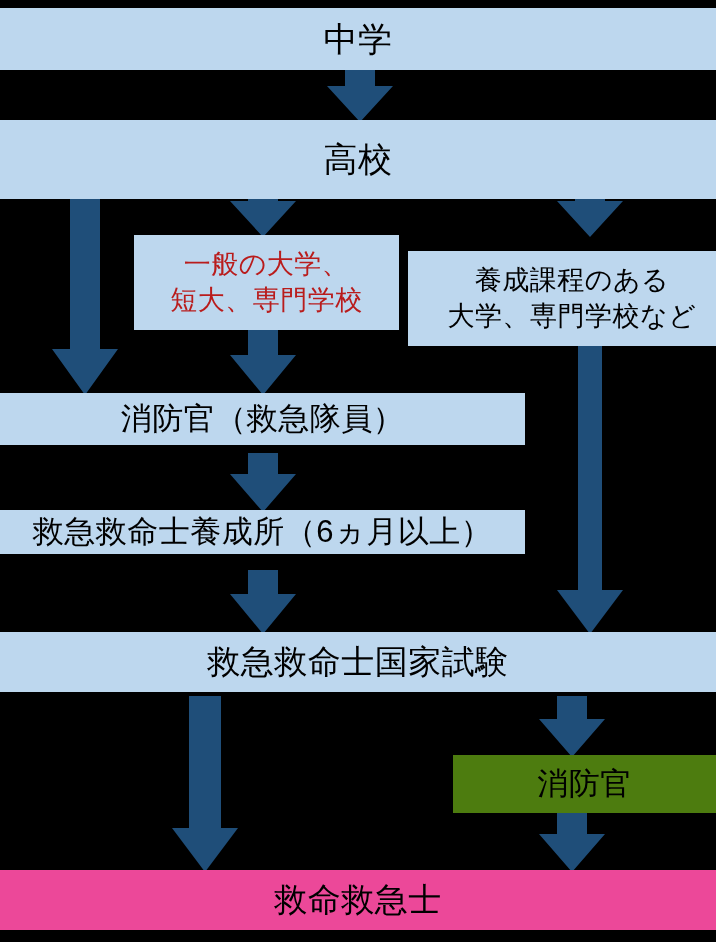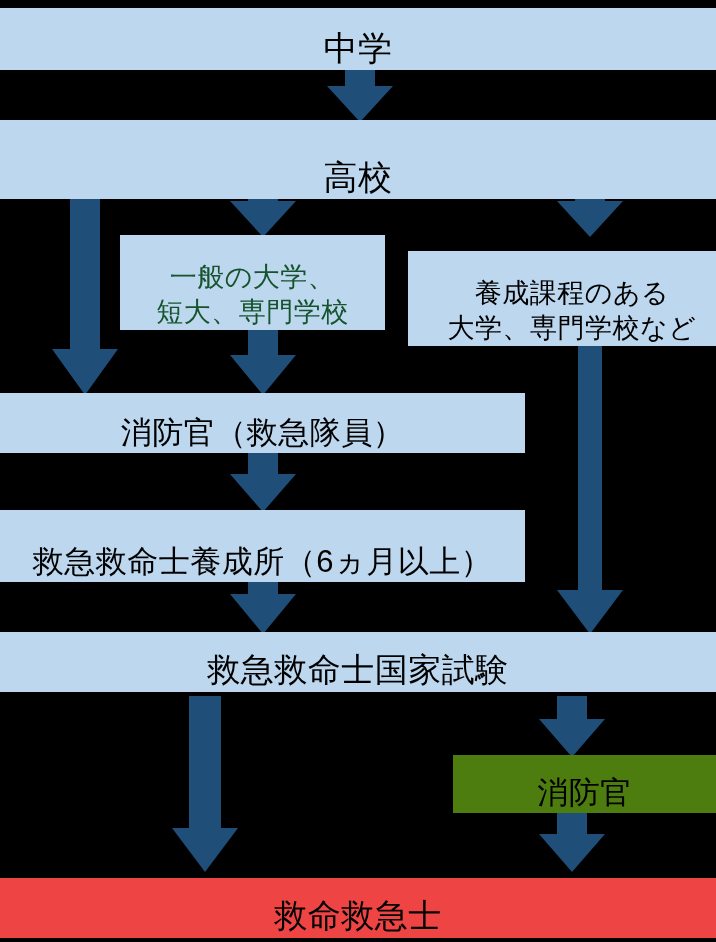--- a/index.html
+++ b/index.html
@@ -3,21 +3,21 @@
 <meta charset="utf-8">
 <style>
   html,body{margin:0;padding:0;background:#000;}
   body{font-family:"Liberation Sans","DejaVu Sans",sans-serif;}
   #stage{position:relative;width:716px;height:942px;background:#000;overflow:hidden;}
   .node{
     position:absolute;
     background:#bdd7ee;
     color:#000;
     display:flex;
-    align-items:flex-end;
+    align-items:center;
     justify-content:center;
     text-align:center;
     line-height:1.30;
     letter-spacing:0.5px;
     box-sizing:border-box;
     z-index:3;
   }
   .node .txt{display:block;white-space:pre-line;}
   svg.arrows{position:absolute;left:0;top:0;width:716px;height:942px;z-index:2;}
   svg.arrows polygon{fill:#1f4e79;}
@@ -39,37 +39,37 @@
       <polygon points="557,696 587,696 587,719 605,719 572,757 539,719 557,719" style="fill: rgb(31, 78, 121);"></polygon>
       <polygon points="557,813 587,813 587,834 605,834 572,872 539,834 557,834" style="fill: rgb(31, 78, 121);"></polygon>
     </svg>
   <div id="node-layer">
       <div class="node" style="left: 0px; top: 8px; width: 716px; height: 62px; font-size: 34px; background: rgb(189, 215, 238); color: rgb(0, 0, 0);">
         <span class="txt">中学</span>
       </div>
       <div class="node" style="left: 0px; top: 120px; width: 716px; height: 79px; font-size: 34px; background: rgb(189, 215, 238); color: rgb(0, 0, 0);">
         <span class="txt">高校</span>
       </div>
-      <div class="node" style="left: 120px; top: 235px; width: 265px; height: 95px; font-size: 27px; background: rgb(189, 215, 238); color: #14532d;">
+      <div class="node" style="left: 134px; top: 235px; width: 265px; height: 95px; font-size: 27px; background: rgb(189, 215, 238); color: #b91c1c;">
         <span class="txt">一般の大学、
 短大、専門学校</span>
       </div>
       <div class="node" style="left: 408px; top: 235px; width: 328px; height: 95px; font-size: 27px; background: rgb(189, 215, 238); color: rgb(0, 0, 0); margin-top: 16px;">
         <span class="txt">養成課程のある
 大学、専門学校など</span>
       </div>
-      <div class="node" style="left: 0px; top: 393px; width: 525px; height: 60px; font-size: 31px; background: rgb(189, 215, 238); color: rgb(0, 0, 0);">
+      <div class="node" style="left: 0px; top: 393px; width: 525px; height: 52px; font-size: 31px; background: rgb(189, 215, 238); color: rgb(0, 0, 0);">
         <span class="txt">消防官（救急隊員）</span>
       </div>
-      <div class="node" style="left: 0px; top: 510px; width: 525px; height: 72px; font-size: 31px; background: rgb(189, 215, 238); color: rgb(0, 0, 0);">
+      <div class="node" style="left: 0px; top: 510px; width: 525px; height: 44px; font-size: 31px; background: rgb(189, 215, 238); color: rgb(0, 0, 0);">
         <span class="txt">救急救命士養成所（6ヵ月以上）</span>
       </div>
       <div class="node" style="left: 0px; top: 632px; width: 716px; height: 60px; font-size: 33px; background: rgb(189, 215, 238); color: rgb(0, 0, 0);">
         <span class="txt">救急救命士国家試験</span>
       </div>
       <div class="node" style="left: 453px; top: 755px; width: 263px; height: 58px; font-size: 31px; background: #4d7c0f; color: rgb(0, 0, 0);">
         <span class="txt">消防官</span>
       </div>
-      <div class="node" style="left: 0px; top: 870px; width: 716px; height: 60px; font-size: 33px; background: #ef4444; color: rgb(0, 0, 0); margin-top: 8px;">
+      <div class="node" style="left: 0px; top: 870px; width: 716px; height: 60px; font-size: 33px; background: #ec4899; color: rgb(0, 0, 0);">
         <span class="txt">救命救急士</span>
       </div>
     </div>
 </div>
 
 </body></html>

